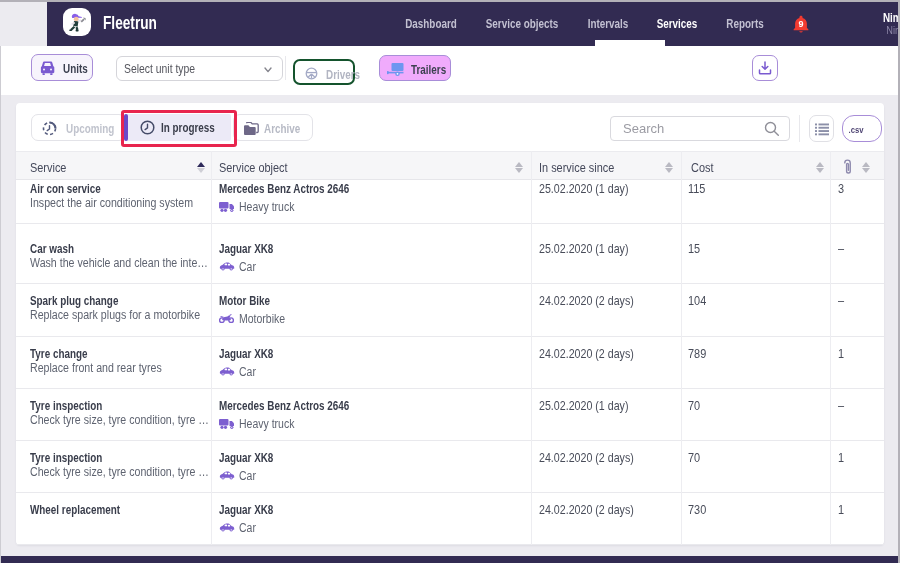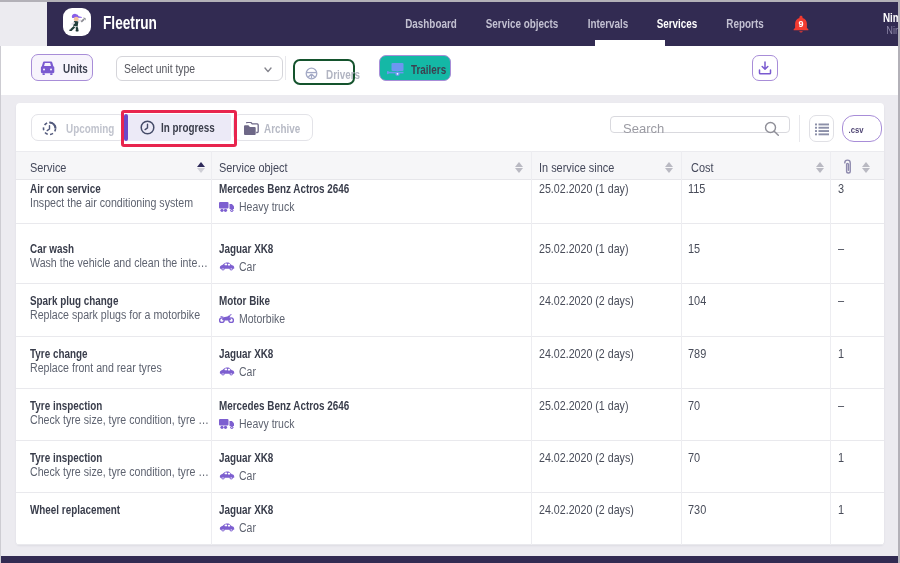--- a/index.html
+++ b/index.html
@@ -25,32 +25,32 @@
 #uacct { right:33px; top:23px; color:#8d87a8; font-size:11px; white-space:nowrap; transform:scaleX(.84); transform-origin:100% 50%; }
 #uchev { left:876px; top:22px; }
 
 
 #toolbar { left:0; top:46px; width:900px; height:49px; background:#fff; }
 .pbtn { position:absolute; border-radius:7px; }
 #b-units { left:31px; top:8px; width:62px; height:27px; border:1.5px solid #a88dd8; background:#f7f4fc; }
 #b-select { left:96px; top:10px; width:167px; height:25px; border:1px solid #d5d5da; border-radius:6px;margin-left:20px; }
 #tb-div { left:285px; top:10px; width:1px; height:24px; background:#e8e8ec; }
 #b-drivers { left:293px; top:13px; width:62px; height:26px; border:2px solid #14532d; }
-#b-trailers { left:379px; top:9px; width:72px; height:26px; border:1.5px solid #a88dd8; background:#14b8a6; }
+#b-trailers { left:379px; top:9px; width:72px; height:26px; border:1.5px solid #a88dd8; background:#f0abfc; }
 #b-dl { left:752px; top:9px; width:26px; height:26px; border:1.5px solid #a88dd8; }
 #b-create { left:786px; top:9px; width:98px; height:26px; background:#7d60cc; border-radius:6px; }
 
 
 #card { left:16px; top:103px; width:868px; height:442px; background:#fff; border-radius:4px; box-shadow:0 1px 2px rgba(40,35,80,.08); }
 #t-upcoming { left:15px; top:11px; width:95px; height:27px; border:1px solid #e3e3e8; border-radius:7px; }
 #t-progress { left:108px; top:11px; width:107px; height:27px; background:#eceaf7; border-radius:2px; }
 #t-bar { left:108px; top:11px; width:4px; height:27px; background:#6b48c8; border-radius:2px; }
 #t-archive { left:217px; top:11px; width:80px; height:27px; border:1px solid #e3e3e8; border-radius:7px; }
 #redbox { left:105px; top:7px; width:116px; height:37px; border:3px solid #e8254e; border-radius:3px; z-index:5; }
-#search { left:594px; top:13px; width:180px; height:17px; border:1px solid #d9d9de; border-radius:4px; }
+#search { left:594px; top:13px; width:180px; height:25px; border:1px solid #d9d9de; border-radius:4px; }
 #s-div { left:783px; top:12px; width:1px; height:27px; background:#e8e8ec; }
 #b-list { left:793px; top:12px; width:25px; height:27px; border:1px solid #e0e0e5; border-radius:7px; }
 #b-csv { left:826px; top:12px; width:40px; height:27px; border:1.5px solid #a88dd8; border-radius:12px; }
 
 #thead { left:0; top:48px; width:868px; height:29px; background:#f6f6f8; border-top:1px solid #ebebef; border-bottom:1px solid #e6e6ea; }
 .th { top:8px; font-size:13px; color:#44485a; }
 .coldiv { position:absolute; top:48px; width:1px; height:394px; background:#ededf1; }
 .row { position:absolute; left:0; width:868px; border-bottom:1px solid #e9e9ed; }
 .title { font-size:13px; color:#393d4b; top:9px; left:14px; }
 .desc { font-size:12.5px; color:#5e6370; top:24px; left:14px; transform:scaleX(.85); }

